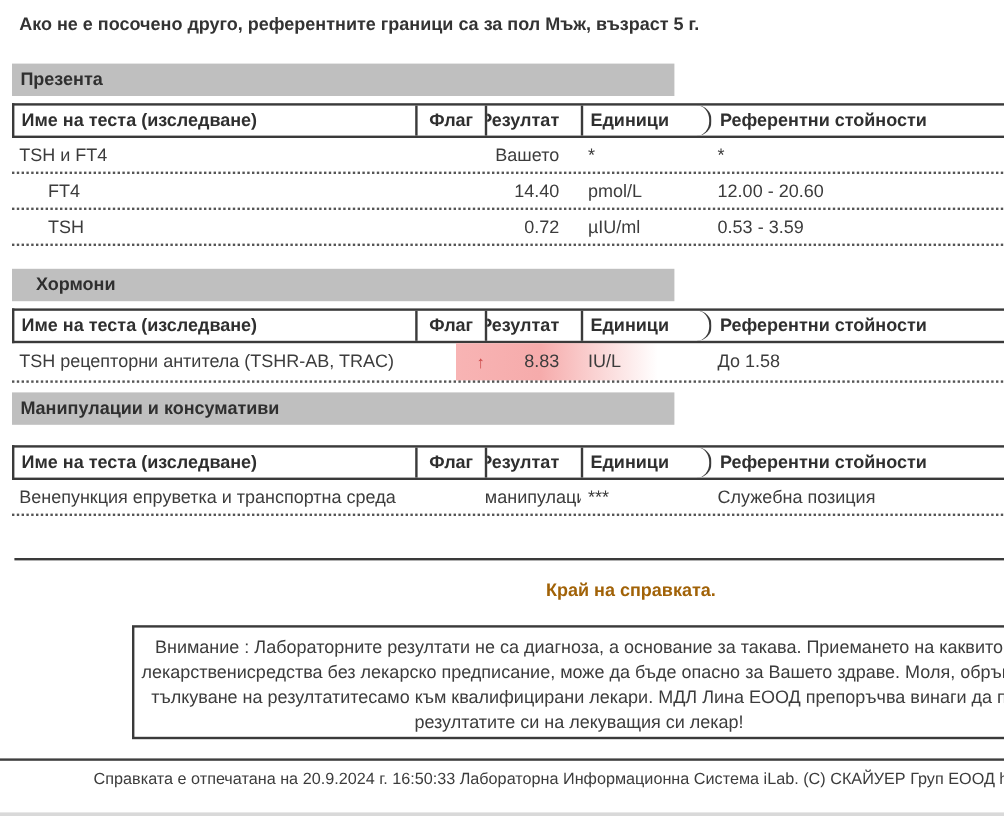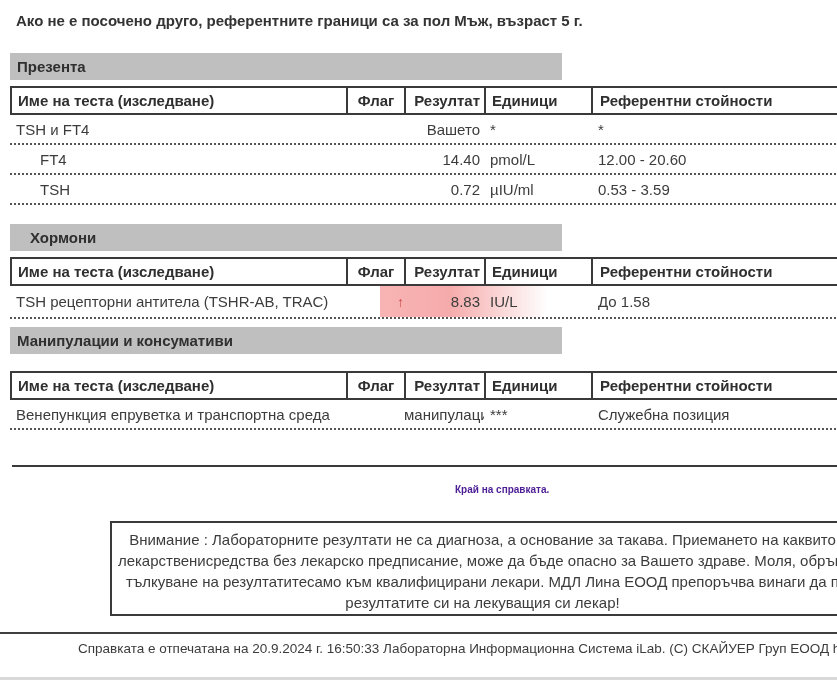--- a/index.html
+++ b/index.html
@@ -29,35 +29,35 @@
   }
   .thead .cell{display:flex;align-items:center;border-right:2px solid #3a3a3a;box-sizing:border-box;}
   .trow{
     display:flex;align-items:center;height:30px;
     border-bottom:2px dotted #555;font-size:15px;color:#3c3c3c;box-sizing:border-box;
   }
   .t2 .trow{height:33px;}
   .cell{box-sizing:border-box;overflow:hidden;white-space:nowrap;}
   .c-name{width:336px;padding-left:6px;}
   .c-flag{width:58px;text-align:right;justify-content:center;}
-  .c-result{width:80px;text-align:right;justify-content:flex-end;padding-right:4px;}
-  .c-units{width:107px;padding-left:6px;}
+  .c-result{width:80px;text-align:right;justify-content:flex-end;padding-right:18px;}
+  .c-units{width:107px;padding-left:6px;border-radius:12px;}
   .c-ref{width:250px;padding-left:7px;}
   .trow .c-name.indent{padding-left:30px;}
   .thead .c-flag{justify-content:center;}
   .thead .c-result{justify-content:flex-end;}
 
   .row-high{
     background-image:linear-gradient(to right,#f8b4b4 0px,#f6abab 70px,rgba(248,180,180,0) 168px);
     background-repeat:no-repeat;background-position:370px 0;background-size:175px 100%;
   }
   .flag-up{color:#cd4a4a;font-size:14px;}
 
   .end-line{position:absolute;left:12px;top:465px;width:825px;border-top:2px solid #3a3a3a;}
-  .end-text{position:absolute;left:455px;top:484px;font-size:10px;font-weight:bold;color:#4c1d95;}
+  .end-text{position:absolute;left:455px;top:484px;font-size:15px;font-weight:bold;color:#a16207;}
 
   .warning-box{
     position:absolute;left:110px;top:521px;width:745px;height:95px;
     border:2px solid #3a3a3a;box-sizing:border-box;
     text-align:center;font-size:15px;color:#3c3c3c;padding-top:6px;
   }
   .warning-box .wline{line-height:21px;white-space:nowrap;}
 
   .footer-line{position:absolute;left:0;top:632px;width:837px;border-top:2px solid #3f3f3f;}
   .footer-text{position:absolute;left:78px;top:641px;font-size:13.5px;color:#3c3c3c;white-space:nowrap;}

